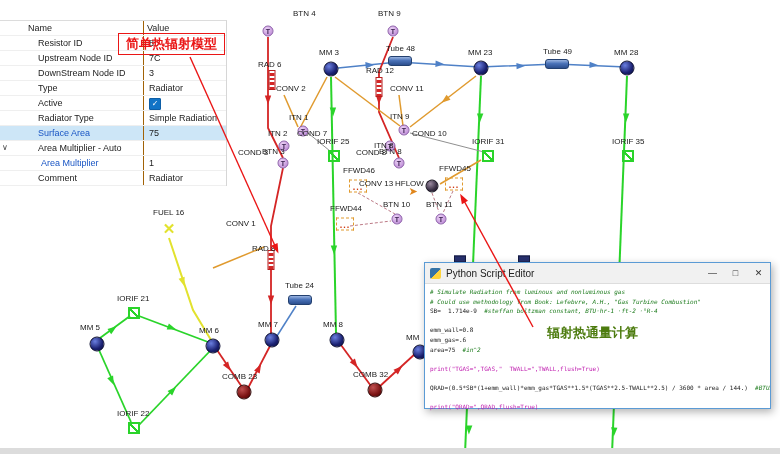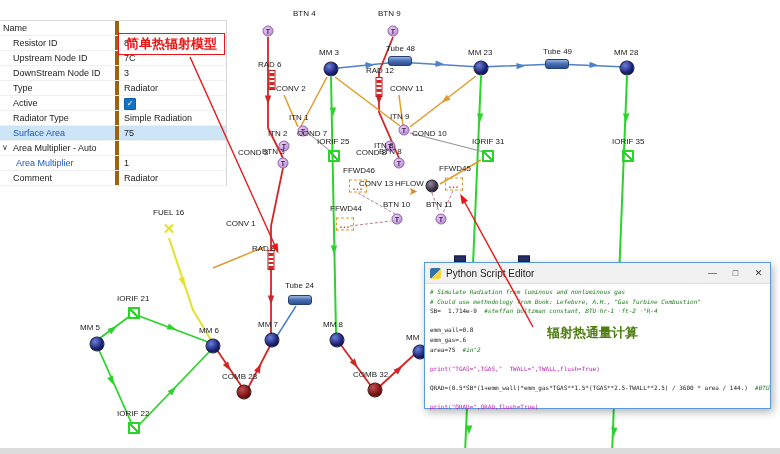--- a/index.html
+++ b/index.html
@@ -21,21 +21,21 @@
   .node-rad{width:7px;height:20px;background:repeating-linear-gradient(0deg,#d42525 0 2.5px,#ffffff 2.5px 4.5px);border:1px solid #b81e1e;}
   .node-ffwd{width:18px;height:13px;border:1px dashed #e09a2e;color:#cf3a12;font-size:9px;font-weight:bold;letter-spacing:1px;line-height:6px;}
   .node-fuel{width:16px;height:16px;color:#e2e22e;font-size:15px;font-weight:900;}
   .node-sphere{width:13px;height:13px;border-radius:50%;background:radial-gradient(circle at 35% 30%,#9a8aa0,#3a3045 60%,#15101f);border:1px solid #100c18;}
   .node-harrow{color:#e0861c;font-size:11px;}
   .node-chip{width:12px;height:7px;background:#27306e;border:1px solid #151b40;}
 
   .prop-panel{position:absolute;left:0;top:20px;width:226px;z-index:3;background:#fff;font-size:9px;color:#1c1c1c;border-top:1px solid #dcdcdc;border-right:1px solid #d6d6d6;}
   .prow{display:flex;height:14px;line-height:14px;border-bottom:1px solid #efefef;position:relative;}
   .prow.selected{background:#cde6f7;}
-  .pcell-name{width:119px;padding-left:13px;border-right:4px solid #a16207;white-space:nowrap;overflow:hidden;box-sizing:border-box;}
+  .pcell-name{width:119px;padding-left:13px;border-right:1px solid #a16207;white-space:nowrap;overflow:hidden;box-sizing:border-box;margin-left:25px;}
   .pcell-name.hdr,.pcell-val.hdr{padding-left:3px;color:#222;}
   .pcell-name.indent{padding-left:16px;}
   .pcell-name.blue,.blue{color:#1a56c4;}
   .pcell-val{flex:1;padding-left:5px;white-space:nowrap;overflow:hidden;}
   .expander{position:absolute;left:2px;top:0;font-size:8px;color:#444;}
   .cb{display:inline-block;width:10px;height:10px;margin-top:2px;background:#1173c6;border:1px solid #0d5ea6;color:#fff;font-size:8px;line-height:10px;text-align:center;border-radius:1px;}
 
   .editor{position:absolute;left:424px;top:262px;width:347px;height:147px;z-index:5;background:#fff;border:1px solid #5b9bd5;box-shadow:2px 3px 8px rgba(0,0,0,.3);box-sizing:border-box;}
   .etitle{height:20px;background:#f1f1f1;display:flex;align-items:center;font-size:10px;color:#222;border-bottom:1px solid #ddd;}
   .eicon{width:11px;height:11px;margin:0 5px;border-radius:2px;background:linear-gradient(135deg,#3673a5 50%,#ffd43b 50%);flex:0 0 auto;}
@@ -194,20 +194,21 @@
       <span class="nlabel" style="left: 222px; top: 372px;">COMB  23</span>
       <div class="node node-comb" style="left: 375px; top: 390px;"></div>
       <span class="nlabel" style="left: 353px; top: 370px;">COMB  32</span>
       <div class="node node-chip" style="left: 460px; top: 259px;"></div>
       <div class="node node-chip" style="left: 524px; top: 259px;"></div>
     </div>
 
   <div class="prop-panel">
     <div class="prow">
       <div class="pcell-name hdr">Name</div>
+      <div class="pcell-val hdr">Value</div>
     </div>
     <div id="prop-rows">
         <div class="prow">
           <div class="pcell-name">Resistor ID</div>
           <div class="pcell-val">8</div>
         </div>
         <div class="prow">
           <div class="pcell-name">Upstream Node ID</div>
           <div class="pcell-val">7C</div>
         </div>

